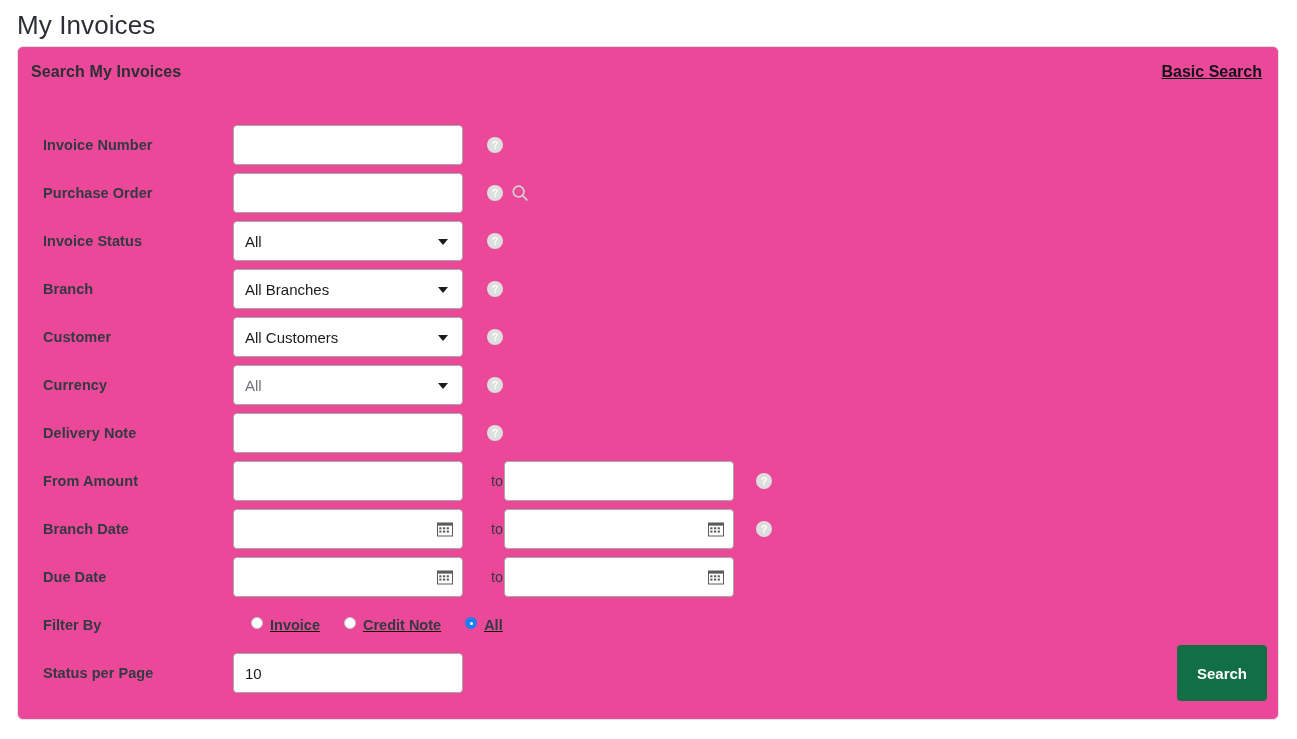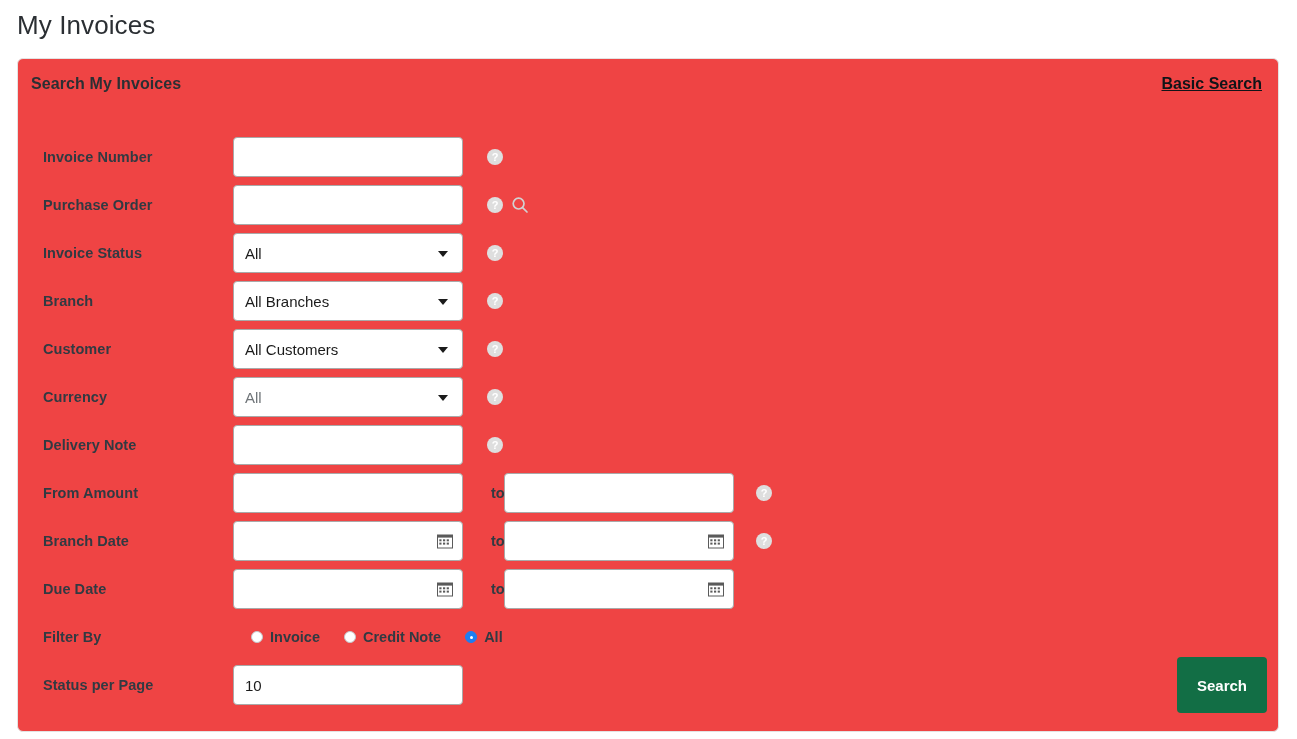--- a/index.html
+++ b/index.html
@@ -18,24 +18,23 @@
     font-weight: 400;
     color: #2b2f33;
     letter-spacing: 0.1px;
     line-height: 34px;
   }
 
   .panel {
     position: absolute;
     left: 17px; top: 46px;
     width: 1262px; height: 674px;
-    background: #ef4444;
+    background: #ec4899;
     border: 1px solid #e3e3e3;
     border-radius: 6px;
-    margin-top: 12px;
   }
 
   .panel-head {
     position: absolute;
     left: 0; top: 0; right: 0; height: 52px;
   }
   .panel-title {
     position: absolute;
     left: 13px; top: 16px;
     font-size: 16px; font-weight: bold;
@@ -124,29 +123,29 @@
     position: absolute;
     left: 493px; top: 50%;
     transform: translateY(-50%);
     width: 18px; height: 18px;
     cursor: pointer;
   }
 
   .to {
     position: absolute;
     left: 473px; top: 50%; transform: translateY(-50%);
-    font-size: 14.5px; font-weight: bold; color: #313a42;
+    font-size: 14.5px; font-weight: normal; color: #313a42;
   }
 
   .radios {
     position: absolute;
     left: 233px; top: 50%; transform: translateY(-50%);
     display: flex; align-items: center;
   }
-  .radio-item { display: flex; align-items: center; margin-right: 24px; cursor: pointer; }
+  .radio-item { display: flex; margin-right: 24px; cursor: pointer; text-decoration: underline; }
   .radio-item:last-child { margin-right: 0; }
   .radio {
     width: 12px; height: 12px; border-radius: 50%;
     border: 1px solid #c3c7cb; background: #fff;
     flex: 0 0 auto;
     position: relative;
   }
   .radio.on { background: #1d7ef2; border-color: #1d7ef2; }
   .radio.on::after {
     content: ""; position: absolute;

